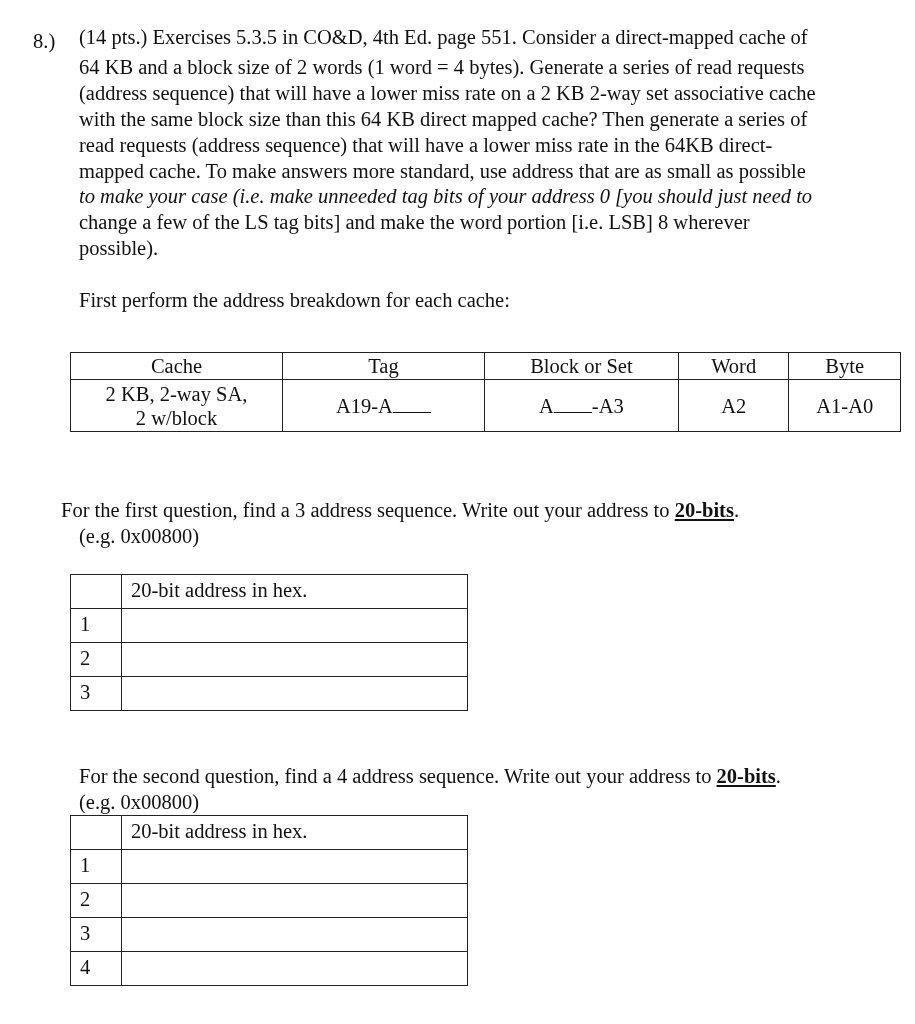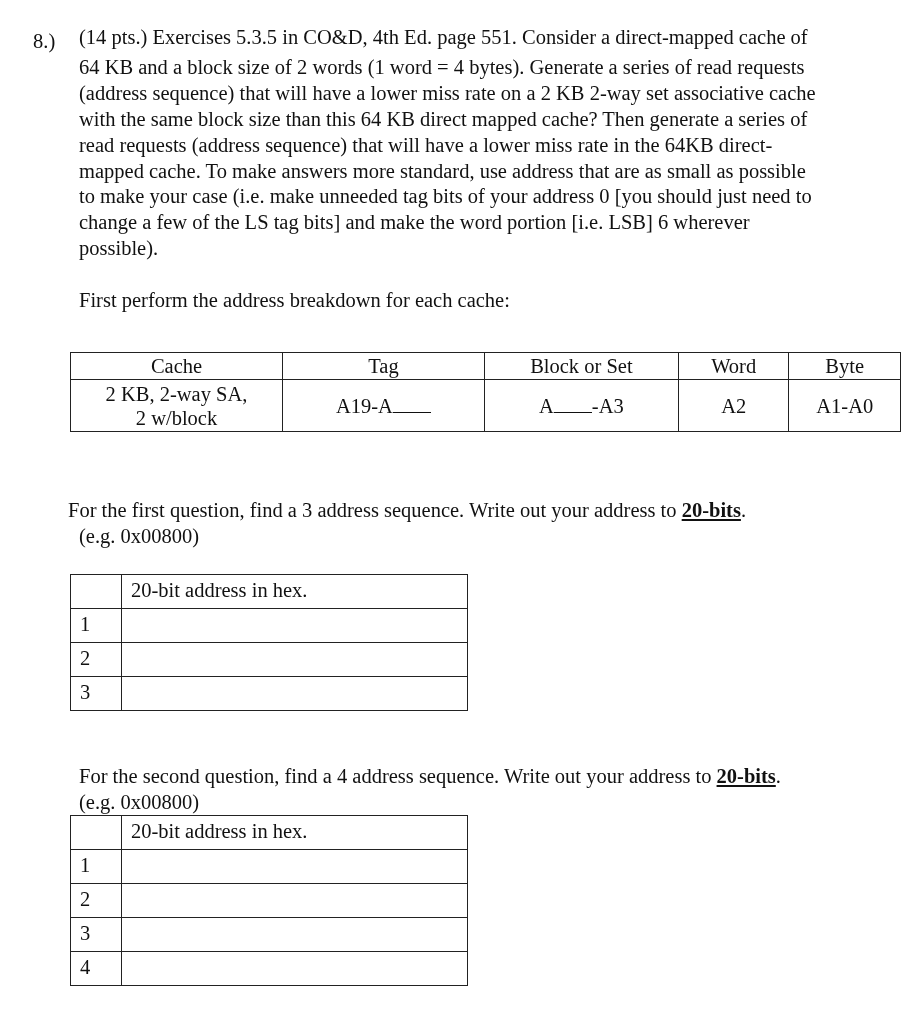--- a/index.html
+++ b/index.html
@@ -27,22 +27,22 @@
 <body>
 
 <div>
   <span class="para-line" style="left:33px; top:28px;">8.)</span>
   <span class="para-line" style="left:79px; top:24px;">(14 pts.) Exercises 5.3.5 in CO&amp;D, 4th Ed. page 551.  Consider a direct-mapped cache of</span>
   <span class="para-line" style="left:79px; top:54px;">64 KB and a block size of 2 words (1 word = 4 bytes).  Generate a series of read requests</span>
   <span class="para-line" style="left:79px; top:80px;">(address sequence) that will have a lower miss rate on a 2 KB 2-way set associative cache</span>
   <span class="para-line" style="left:79px; top:106px;">with the same block size than this 64 KB direct mapped cache?  Then generate a series of</span>
   <span class="para-line" style="left:79px; top:132px;">read requests (address sequence) that will have a lower miss rate in the 64KB direct-</span>
   <span class="para-line" style="left:79px; top:158px;">mapped cache.  To make answers more standard, use address that are as small as possible</span>
-  <span class="para-line" style="left:79px; top:183px;">to make your case (i.e. make unneeded tag bits of your address 0 [you should just need to</span>
-  <span class="para-line" style="left:79px; top:209px;">change a few of the LS tag bits] and make the word portion [i.e. LSB] 6 wherever</span>
+  <span class="para-line" style="left:79px; top:183px;font-style:italic;">to make your case (i.e. make unneeded tag bits of your address 0 [you should just need to</span>
+  <span class="para-line" style="left:79px; top:209px;">change a few of the LS tag bits] and make the word portion [i.e. LSB] 8 wherever</span>
   <span class="para-line" style="left:79px; top:235px;">possible).</span>
 </div>
 
 <span class="para-line" style="left:79px; top:287px;font-family:Liberation Serif, serif;">First perform the address breakdown for each cache:</span>
 
 <table id="breakdown" style="left:70px; top:352px; width:831px;">
   <tbody>
       <tr style="height:27px;">
     <td style="width:212px;">Cache</td>
     <td style="width:202px;">Tag</td>
@@ -61,21 +61,21 @@
     <td>
       <span>A</span><span class="blank"></span><span>-A3</span>
     </td>
     <td>A2</td>
     <td>A1-A0</td>
   </tr>
 </tbody>
   </table>
 
 <div>
-  <span class="para-line" style="left:68px; top:497px;"><span>For the first question, find a 3 address sequence.  Write out your address to </span><span class="u">20-bits</span><span>.</span></span>
+  <span class="para-line" style="left:61px; top:497px;"><span>For the first question, find a 3 address sequence.  Write out your address to </span><span class="u">20-bits</span><span>.</span></span>
   <span class="para-line" style="left:79px; top:523px;">(e.g. 0x00800)</span>
 </div>
 
 <table class="ans" style="left:70px; top:574px; width:398px;">
   <tbody>
       <tr style="height:34px;">
     <td class="idx"></td>
     <td class="val">20-bit address in hex.</td>
   </tr>
   <tr style="height:34px;">

